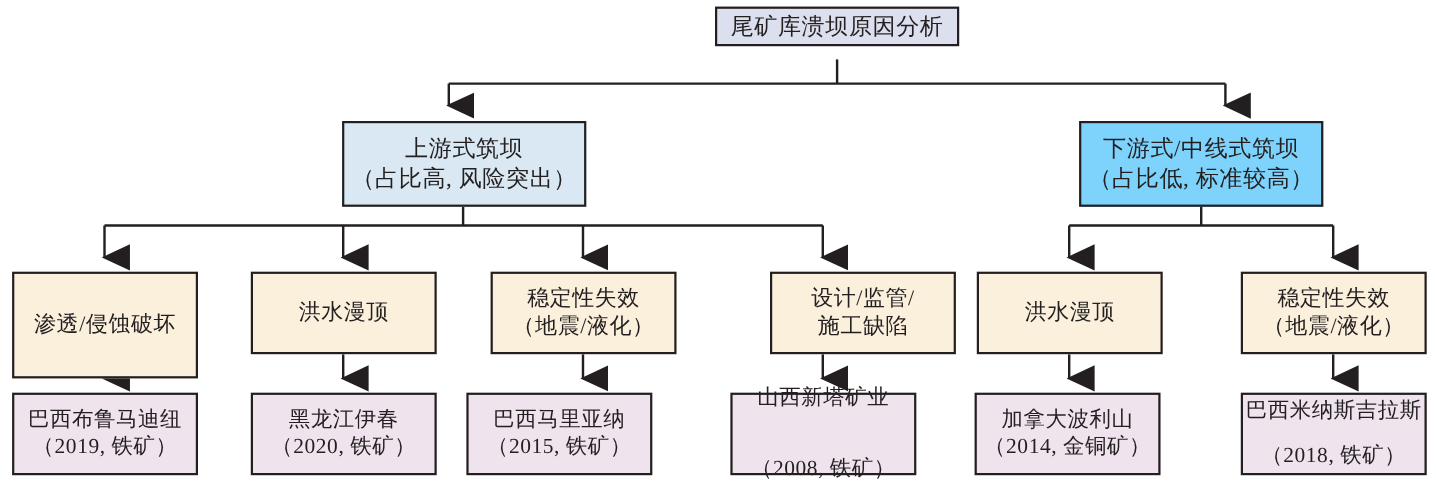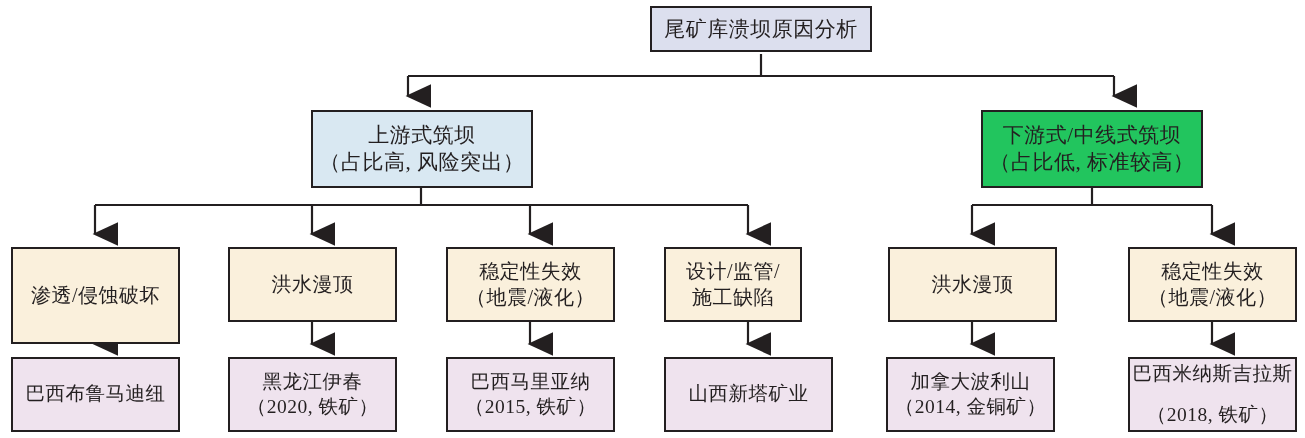--- a/index.html
+++ b/index.html
@@ -52,21 +52,21 @@
     font-size: 21px;
   }
   .n-cause {
     font-size: 20px;
   }
   .n-case {
     font-size: 19.5px;
   }
   .fill-root   { background: #dcdfee; }
   .fill-blue   { background: #d9e8f2; }
-  .fill-green  { background: #22c55e; }
+  .fill-green  { background: #7dd3fc; }
   .fill-cream  { background: #faf0dc; }
   .fill-lilac  { background: #efe3ee; }
 </style>
 </head>
 <body>
 
 <div id="diagram">
 
   <svg id="wires" viewBox="0 0 1305 438" xmlns="http://www.w3.org/2000/svg">
     <defs>
@@ -95,21 +95,21 @@
 
       <path d="M 95 322 L 95 344" marker-end="url(#arrow)"></path>
       <path d="M 312 322 L 312 344" marker-end="url(#arrow)"></path>
       <path d="M 530 322 L 530 344" marker-end="url(#arrow)"></path>
       <path d="M 748 322 L 748 344" marker-end="url(#arrow)"></path>
       <path d="M 972 322 L 972 344" marker-end="url(#arrow)"></path>
       <path d="M 1212 322 L 1212 344" marker-end="url(#arrow)"></path>
     </g>
   </svg>
 
-  <div class="node n-root fill-root" style="left:650px; top:6px; width:222px; height:46px;">
+  <div class="node n-root fill-root" style="left:650px; top:6px; width:222px; height:36px;">
     <span class="ln">尾矿库溃坝原因分析</span>
   </div>
 
   <div class="node n-branch fill-blue" style="left:311px; top:110px; width:222px; height:78px;">
     <span class="ln">上游式筑坝</span>
     <span class="ln">（占比高, 风险突出）</span>
   </div>
 
   <div class="node n-branch fill-green" style="left:981px; top:110px; width:222px; height:78px;">
     <span class="ln">下游式/中线式筑坝</span>
@@ -121,46 +121,48 @@
 
   </div>
   <div class="node n-cause fill-cream" style="left:228px; top:247px; width:169px; height:75px;">
     <span class="ln">洪水漫顶</span>
 
   </div>
   <div class="node n-cause fill-cream" style="left:446px; top:247px; width:169px; height:75px;">
     <span class="ln">稳定性失效</span>
     <span class="ln">（地震/液化）</span>
   </div>
-  <div class="node n-cause fill-cream" style="left:664px; top:247px; width:138px; height:75px;">
+  <div class="node n-cause fill-cream" style="left:700px; top:247px; width:169px; height:75px;">
     <span class="ln">设计/监管/</span>
     <span class="ln">施工缺陷</span>
   </div>
   <div class="node n-cause fill-cream" style="left:888px; top:247px; width:169px; height:75px;">
     <span class="ln">洪水漫顶</span>
 
   </div>
   <div class="node n-cause fill-cream" style="left:1128px; top:247px; width:169px; height:75px;">
     <span class="ln">稳定性失效</span>
     <span class="ln">（地震/液化）</span>
   </div>
 
   <div class="node n-case fill-lilac" style="left:11px; top:357px; width:169px; height:75px;">
     <span class="ln">巴西布鲁马迪纽</span>
+    <span class="ln">（2019, 铁矿）</span>
   </div>
   <div class="node n-case fill-lilac" style="left:228px; top:357px; width:169px; height:75px;">
     <span class="ln">黑龙江伊春</span>
     <span class="ln">（2020, 铁矿）</span>
   </div>
-  <div class="node n-case fill-lilac" style="left:446px; top:357px; width:169px; height:75px;">
+  <div class="node n-case fill-lilac" style="left:424px; top:357px; width:169px; height:75px;">
     <span class="ln">巴西马里亚纳</span>
     <span class="ln">（2015, 铁矿）</span>
   </div>
   <div class="node n-case fill-lilac" style="left:664px; top:357px; width:169px; height:75px;gap:40px;">
     <span class="ln">山西新塔矿业</span>
+    <span class="ln">（2008, 铁矿）</span>
   </div>
   <div class="node n-case fill-lilac" style="left:886px; top:357px; width:169px; height:75px;">
     <span class="ln">加拿大波利山</span>
     <span class="ln">（2014, 金铜矿）</span>
   </div>
   <div class="node n-case fill-lilac" style="left:1128px; top:357px; width:169px; height:75px;gap:16px;">
     <span class="ln">巴西米纳斯吉拉斯</span>
     <span class="ln">（2018, 铁矿）</span>
   </div>
 

